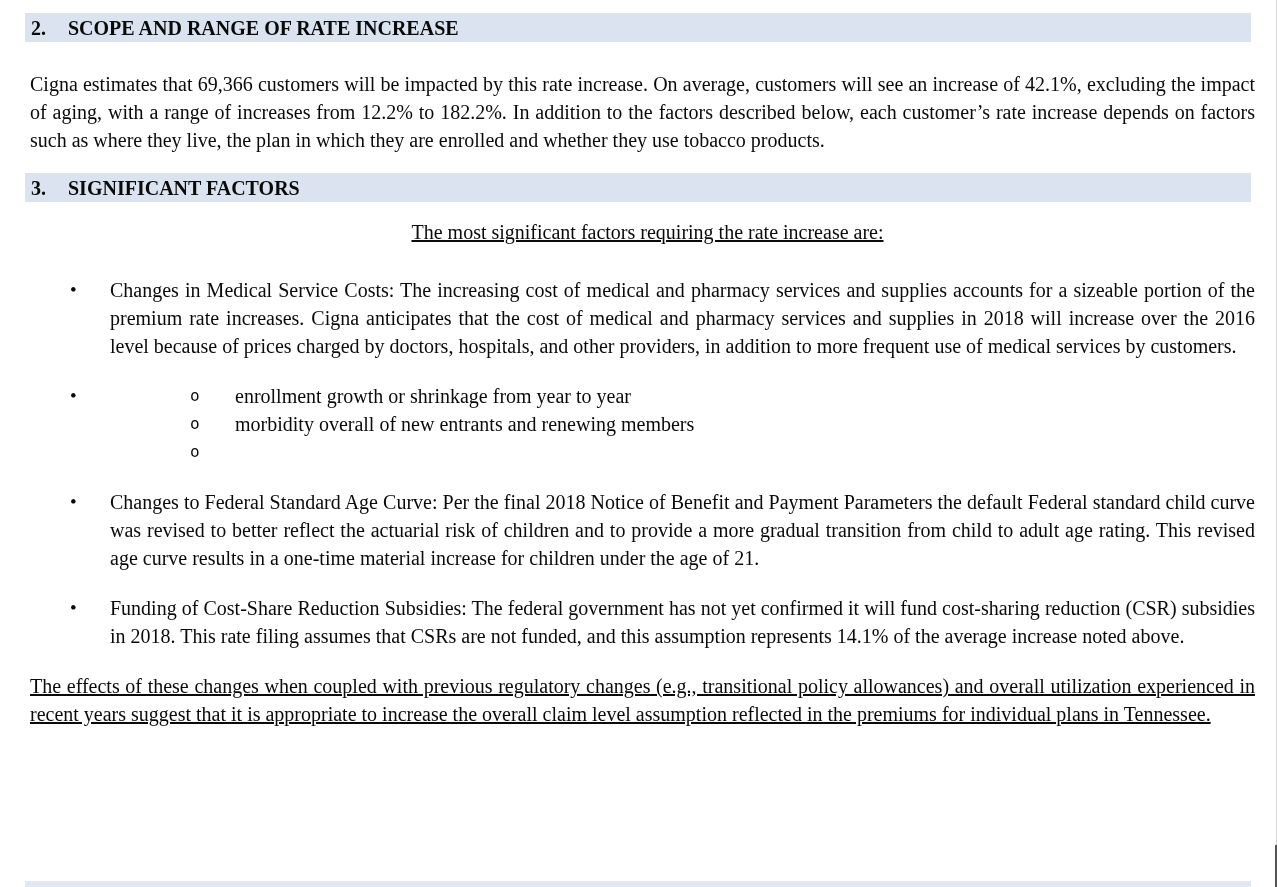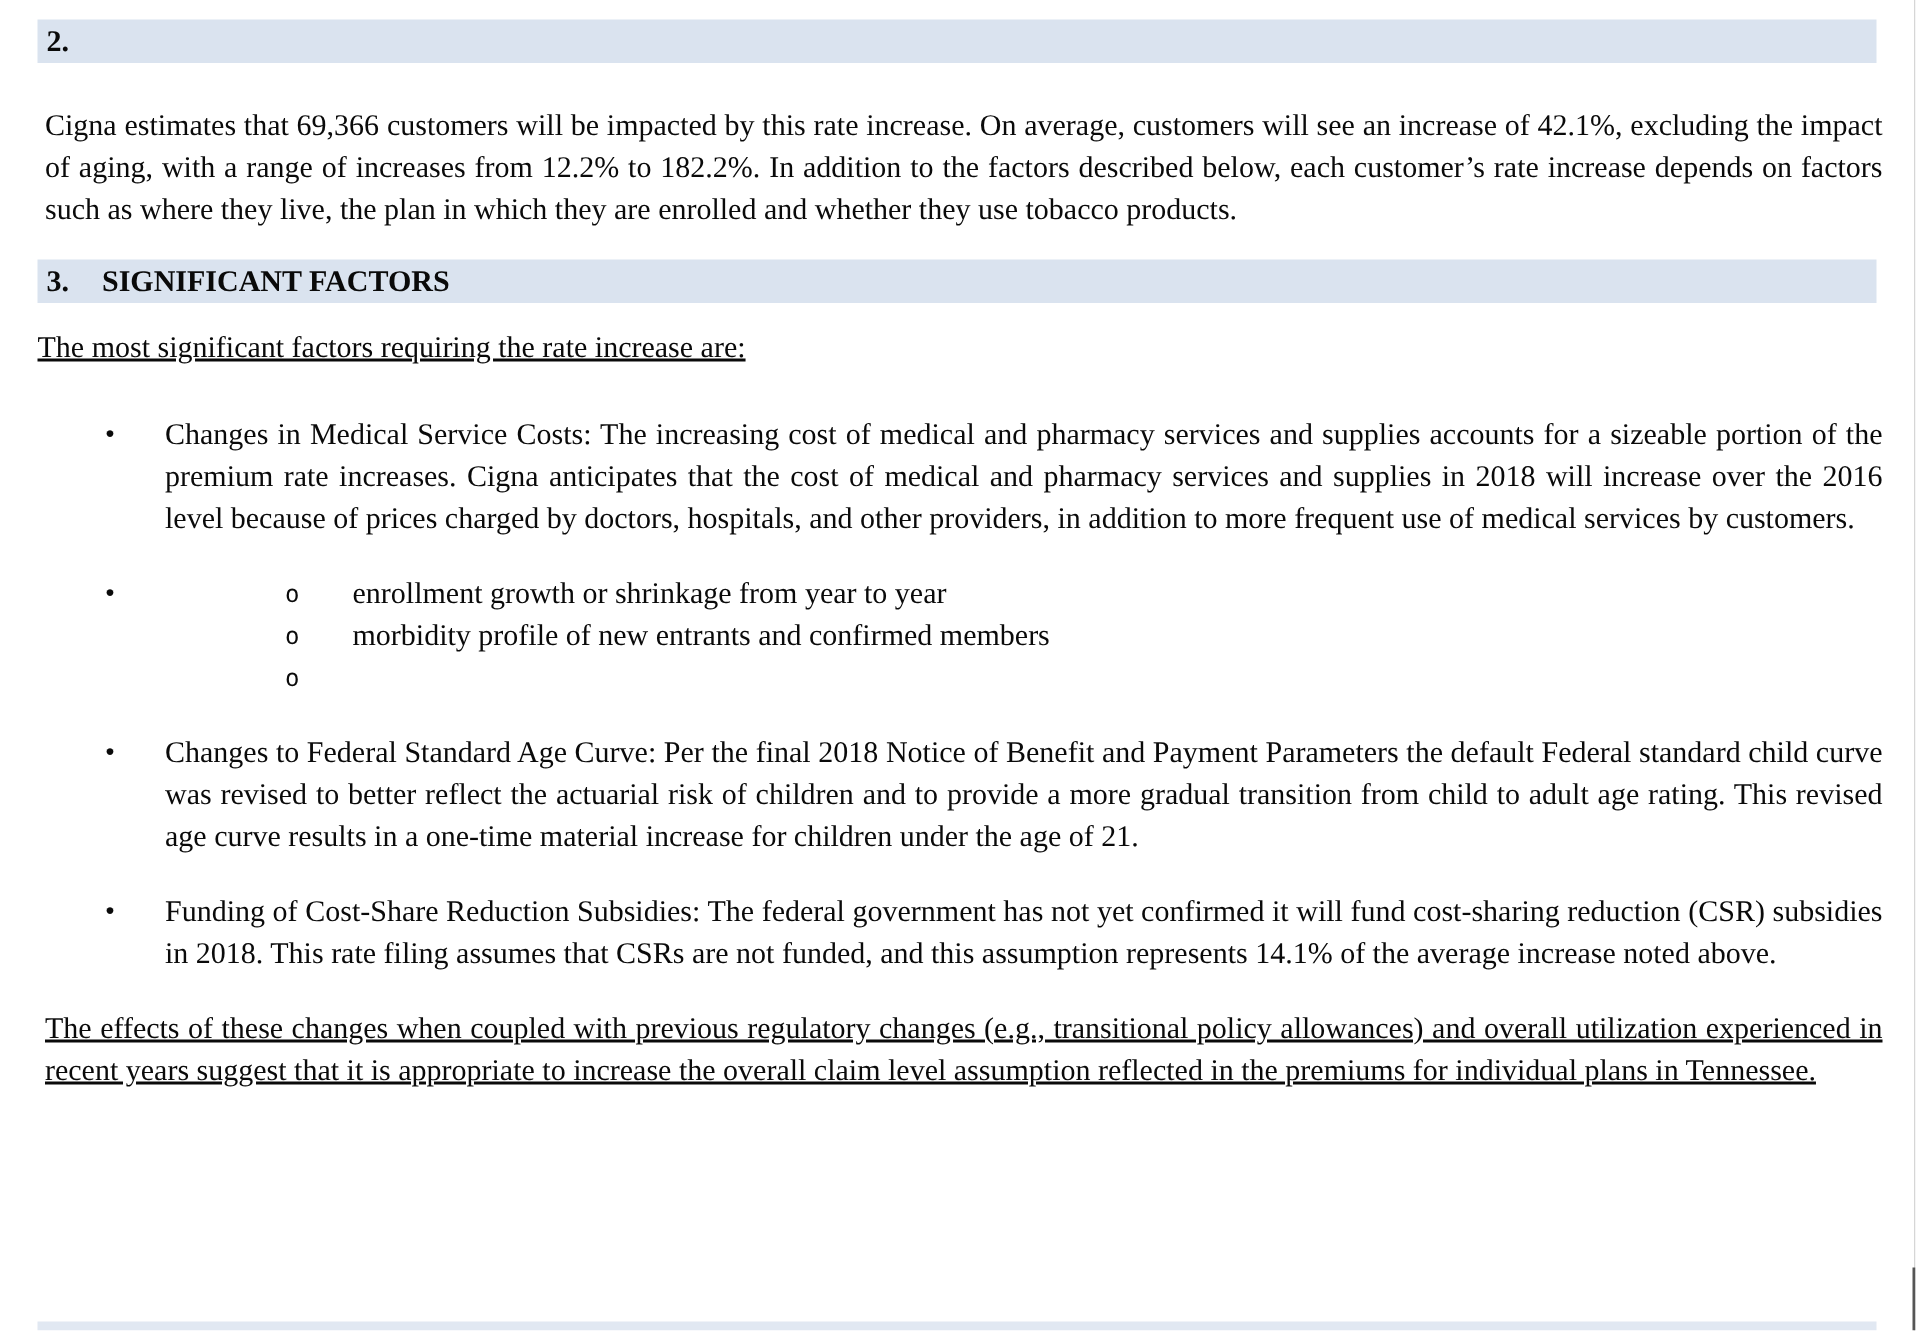--- a/index.html
+++ b/index.html
@@ -32,22 +32,23 @@
   }
   .section-header.h3 { margin-top: 19px; }
 
   .para {
     margin: 28px 22px 4px 30px;
     text-align: justify;
   }
   .para.first { margin-top: 28px; }
 
   .intro {
-    margin: 16px 22px 0 25px;
+    margin: 16px 22px 0 40px;
     text-decoration: underline;
+    text-align: center;
   }
 
   .bullets { margin-top: 30px; }
 
   .bullet {
     display: flex;
     margin: 0 22px 22px 30px;
   }
   .bullet .marker {
     flex: 0 0 80px;
@@ -106,20 +107,21 @@
     background: #555555;
   }
 </style>
 </head>
 <body>
 
 <div class="page">
 
   <div class="section-header">
     <span class="num">2.</span>
+    <span class="title">SCOPE AND RANGE OF RATE INCREASE</span>
   </div>
 
   <div class="para first">Cigna estimates that 69,366 customers will be impacted by this rate increase.  On average, customers will see an increase of 42.1%, excluding the impact of aging, with a range of increases from 12.2% to 182.2%. In addition to the factors described below, each customer’s rate increase depends on factors such as where they live, the plan in which they are enrolled and whether they use tobacco products.</div>
 
   <div class="section-header h3">
     <span class="num">3.</span>
     <span class="title">SIGNIFICANT FACTORS</span>
   </div>
 
   <div class="intro">The most significant factors requiring the rate increase are:</div>
@@ -133,21 +135,21 @@
 
     <div class="bullet">
       <span class="marker">•</span>
       <span class="btext">
         <span class="sub-bullet">
           <span class="smarker">o</span>
           <span class="stext">enrollment growth or shrinkage from year to year</span>
         </span>
         <span class="sub-bullet">
           <span class="smarker">o</span>
-          <span class="stext">morbidity profile of new entrants and confirmed members</span>
+          <span class="stext">morbidity overall of new entrants and renewing members</span>
         </span>
         <span class="sub-bullet">
           <span class="smarker">o</span>
         </span>
       </span>
     </div>
 
     <div class="bullet">
       <span class="marker">•</span>
       <span class="btext">Changes to Federal Standard Age Curve: Per the final 2018 Notice of Benefit and Payment Parameters the default Federal standard child curve was revised to better reflect the actuarial risk of children and to provide a more gradual transition from child to adult age rating. This revised age curve results in a one-time material increase for children under the age of 21.</span>

